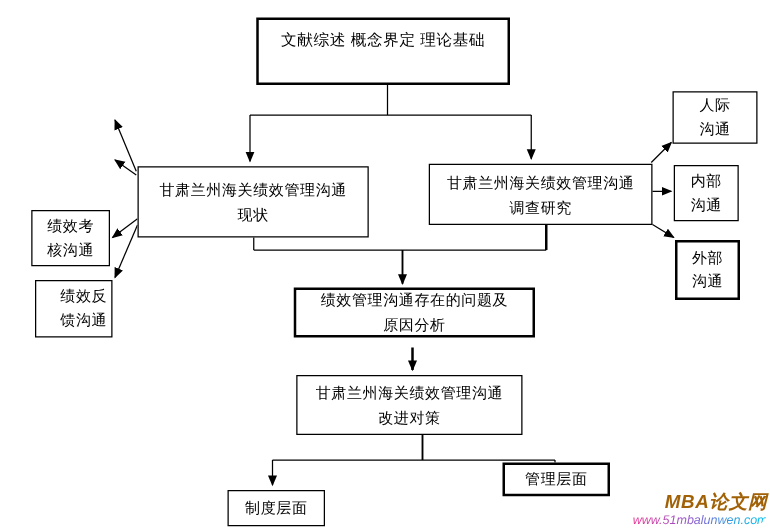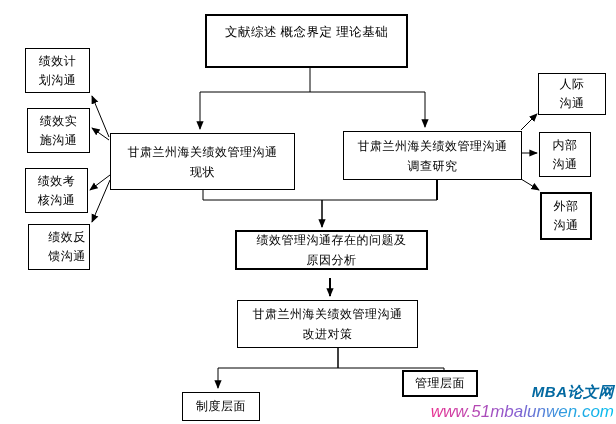--- a/index.html
+++ b/index.html
@@ -21,25 +21,25 @@
   .n-assess{left:25px;top:168px;width:63px;height:45px;}
   .n-feedback{left:28px;top:224px;width:62px;height:46px;padding-left:16px;}
   .n-status{left:110px;top:133px;width:185px;height:57px;line-height:20px;}
   .n-survey{left:343px;top:131px;width:179px;height:49px;line-height:20px;}
   .n-interpersonal{left:538px;top:73px;width:68px;height:42px;}
   .n-internal{left:539px;top:132px;width:52px;height:45px;}
   .n-external{left:540px;top:192px;width:52px;height:48px;}
   .n-problem{left:235px;top:230px;width:193px;height:40px;line-height:20px;}
   .n-strategy{left:237px;top:300px;width:181px;height:48px;line-height:20px;}
   .n-institution{left:182px;top:392px;width:78px;height:29px;}
-  .n-management{left:402px;top:370px;width:76px;height:27px;}
+  .n-management{left:402px;top:370px;width:86px;height:27px;}
   .watermark{position:absolute;right:2px;bottom:2px;text-align:right;
     font-family:"Liberation Sans","DejaVu Sans",sans-serif;font-style:italic;}
-  .wm-brand{font-weight:bold;font-size:15px;color:#0369a1;letter-spacing:0.5px;}
-  .wm-url{font-size:17px;margin-top:0px;
+  .wm-brand{font-weight:bold;font-size:15px;color:#a16207;letter-spacing:0.5px;}
+  .wm-url{font-size:10px;margin-top:0px;
     background:linear-gradient(90deg,#e93090 0%,#8a5ad0 45%,#2aa0e0 75%,#00bff0 100%);
     -webkit-background-clip:text;background-clip:text;color:transparent;}
 </style>
 </head>
 <body>
 
 <div class="stage">
 
   <svg class="connectors" width="616" height="424" viewBox="0 0 616 424">
     <defs>
@@ -69,24 +69,20 @@
     <line x1="109" y1="140" x2="92" y2="128" stroke="#000" stroke-width="1" marker-end="url(#ah)"></line>
     <line x1="110" y1="175" x2="90" y2="190" stroke="#000" stroke-width="1" marker-end="url(#ah)"></line>
     <line x1="110" y1="180" x2="92" y2="222" stroke="#000" stroke-width="1" marker-end="url(#ah)"></line>
 
     <line x1="521" y1="130" x2="537" y2="114" stroke="#000" stroke-width="1" marker-end="url(#ah)"></line>
     <line x1="521" y1="153" x2="537" y2="153" stroke="#000" stroke-width="1" marker-end="url(#ah)"></line>
     <line x1="521" y1="179" x2="539" y2="190" stroke="#000" stroke-width="1" marker-end="url(#ah)"></line>
   </svg>
 
   <div class="node n-literature">文献综述 概念界定 理论基础</div>
-  <div class="node n-plan">绩效计
-划沟通</div>
-  <div class="node n-implement">绩效实
-施沟通</div>
   <div class="node n-assess">绩效考
 核沟通</div>
   <div class="node n-feedback">绩效反
 馈沟通</div>
   <div class="node n-status">甘肃兰州海关绩效管理沟通
 现状</div>
   <div class="node n-survey">甘肃兰州海关绩效管理沟通
 调查研究</div>
   <div class="node n-interpersonal">人际
 沟通</div>

